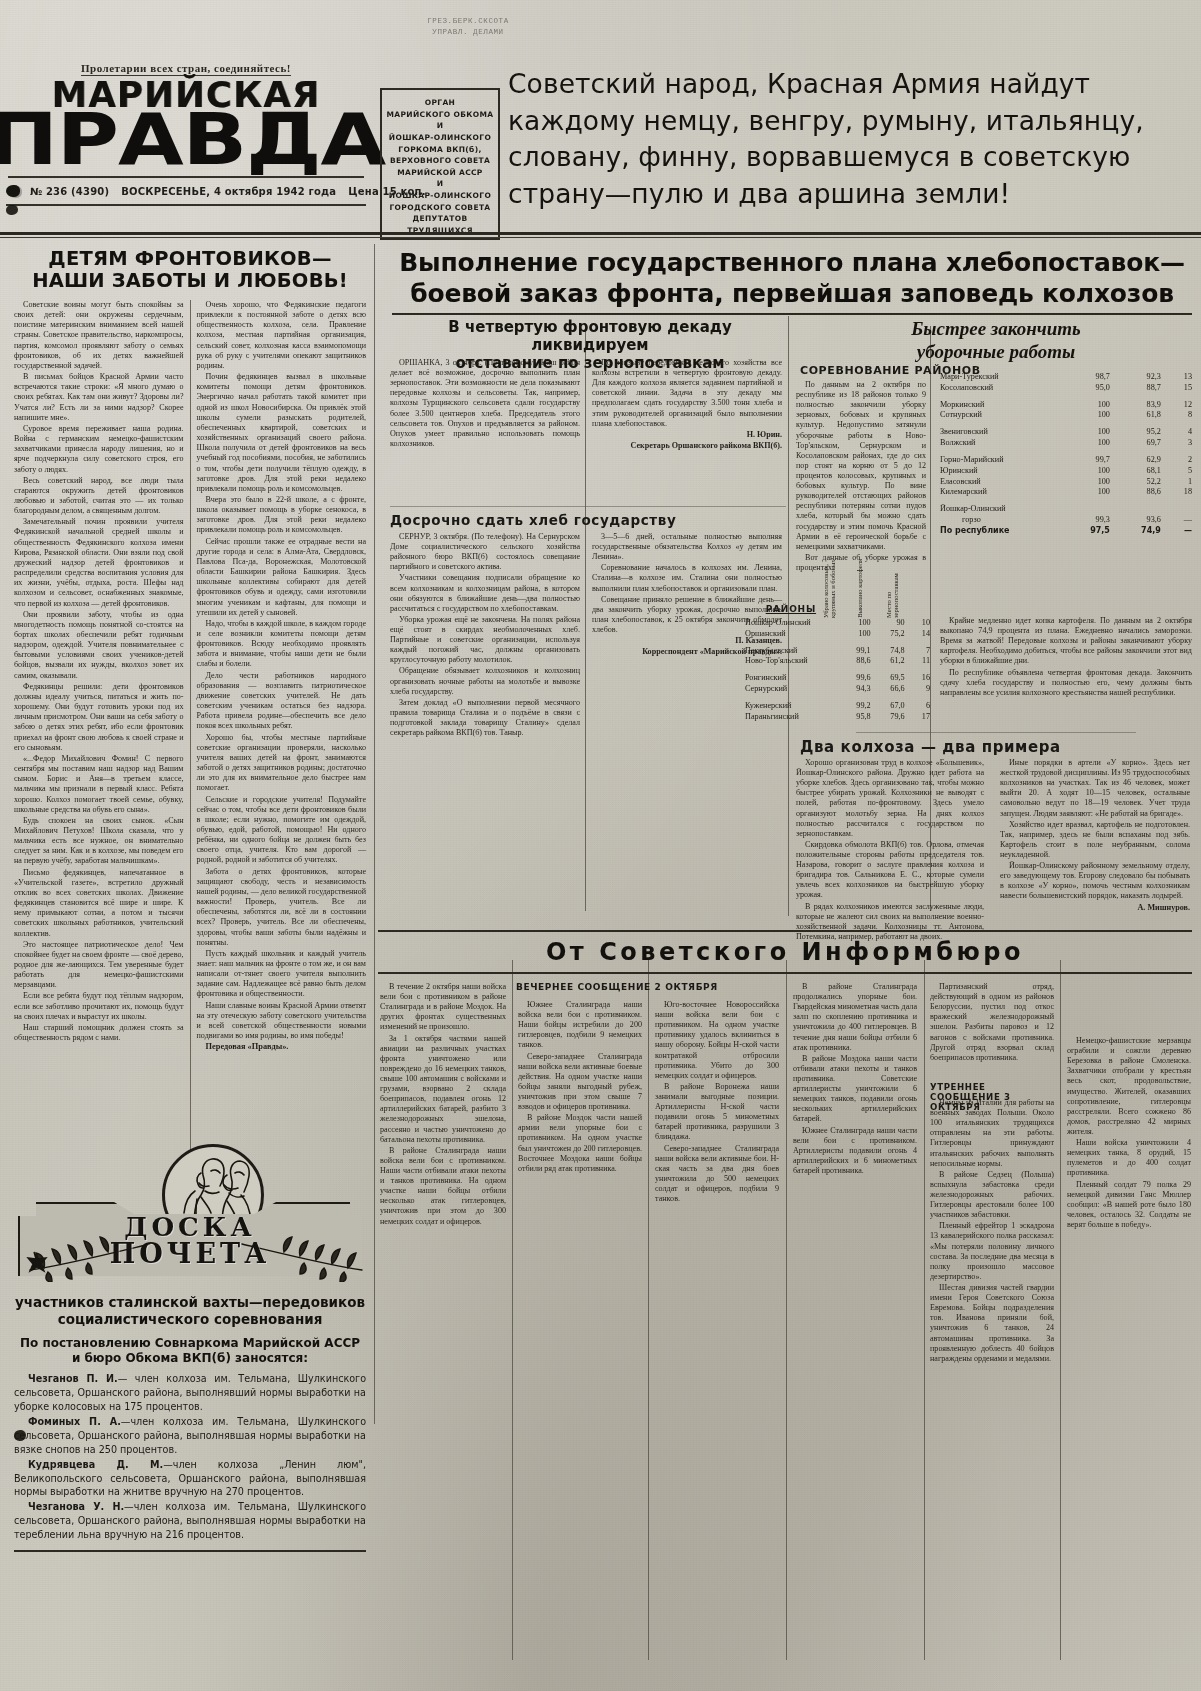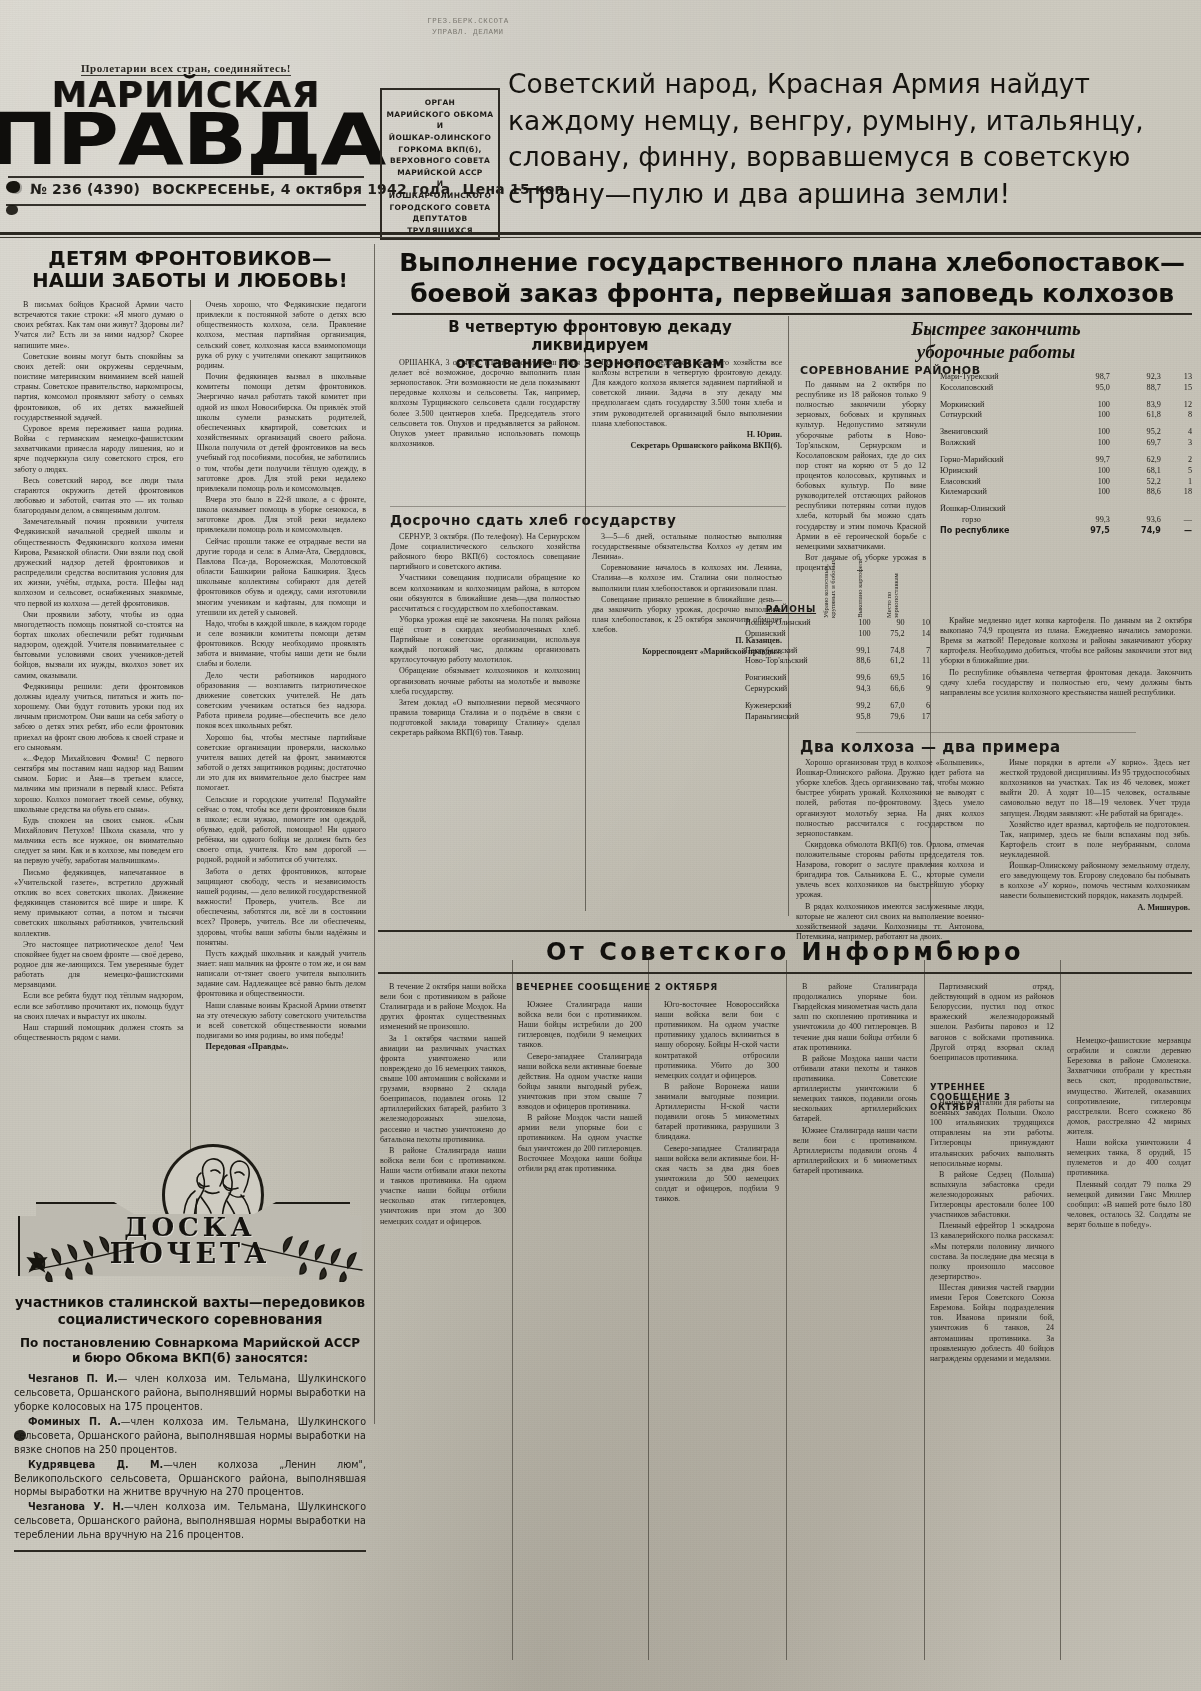--- a/index.html
+++ b/index.html
@@ -55,22 +55,22 @@
   }
   .title2{
     font-family:"DejaVu Sans", sans-serif;
     font-weight:bold;font-size:72px;letter-spacing:-1px;
     text-align:center;line-height:.82;margin-top:-2px;
     color:#0f0e0c;
     transform:scaleX(1.18);
   }
   .mastrule{border-top:2px solid #34312b;margin:7px 8px 0 8px;}
   .issuebar{
-    display:flex;height:20px;margin:3px 6px 0 6px;
-    font-family:"DejaVu Sans", sans-serif;font-size:14px;font-weight:bold;
+    display:flex;align-items:center;height:20px;margin:3px 6px 0 6px;
+    font-family:"DejaVu Sans", sans-serif;font-size:10px;font-weight:bold;
     color:#201e1a;letter-spacing:.2px;
   }
   .issuebar .seg{padding:0 6px;white-space:nowrap;}
   .issuebar .div{width:1px;height:14px;background:#3a372f;}
   .blob{
     width:14px;height:12px;border-radius:50% 40% 45% 50%;
     background:#17150f;display:inline-block;margin-right:4px;flex:none;
     box-shadow:2px 1px 0 rgba(0,0,0,.25);
   }
   .mastbot{border-top:2px solid #34312b;margin:3px 6px 0 6px;}
@@ -285,22 +285,22 @@
   <div class="vrule" style="left:924px;top:960px;height:700px;"></div>
   <div class="vrule" style="left:1060px;top:960px;height:700px;"></div>
   <div class="vrule" style="left:585px;top:326px;height:585px;"></div>
   <div class="vrule" style="left:930px;top:326px;height:585px;"></div>
 
   <div class="lead-hd">
     <div>ДЕТЯМ ФРОНТОВИКОВ—</div>
     <div>НАШИ ЗАБОТЫ И ЛЮБОВЬ!</div>
   </div>
   <div class="lead-body" id="editorial-body">
+      <p>Советские воины могут быть спокойны за своих детей: они окружены сердечным, поистине материнским вниманием всей нашей страны. Советское правительство, наркомпросы, партия, комсомол проявляют заботу о семьях фронтовиков, об их детях важнейшей государственной задачей.</p>
       <p>В письмах бойцов Красной Армии часто встречаются такие строки: «Я много думаю о своих ребятах. Как там они живут? Здоровы ли? Учатся ли? Есть ли за ними надзор? Скорее напишите мне».</p>
-      <p>Советские воины могут быть спокойны за своих детей: они окружены сердечным, поистине материнским вниманием всей нашей страны. Советское правительство, наркомпросы, партия, комсомол проявляют заботу о семьях фронтовиков, об их детях важнейшей государственной задачей.</p>
       <p>Суровое время переживает наша родина. Война с германским немецко-фашистским захватчиками принесла народу лишения, но и ярче подчеркнула силу советского строя, его заботу о людях.</p>
       <p>Весь советский народ, все люди тыла стараются окружить детей фронтовиков любовью и заботой, считая это — их только благородным делом, а священным долгом.</p>
       <p>Замечательный почин проявили учителя Федякинской начальной средней школы и общественность Федякинского колхоза имени Кирова, Рязанской области. Они взяли под свой дружеский надзор детей фронтовиков и распределили средства воспитания условия для их жизни, учёбы, отдыха, роста. Шефы над колхозом и сельсовет, оснабженных знакомые, что первой из колхоза — детей фронтовиков.</p>
       <p>Они проявили заботу, чтобы из одна многодетность помощь понятной со-стоятся на бортах школах обеспечили ребят годичным надзором, одеждой. Учителя повнимательнее с бытовыми условиями своих учеников-детей бойцов, вызвали их нужды, вколхоз зовет их самим, оказывали.</p>
       <p>Федякинцы решили: дети фронтовиков должны идеалу учиться, питаться и жить по-хорошему. Они будут готовить уроки под их личным присмотром. Они ваши на себя заботу о забою о детях этих ребят, ибо если фронтовик приехал на фронт свою любовь к своей стране и его сыновьям.</p>
       <p>«...Федор Михайлович Фомин! С первого сентября мы поставим наш надзор над Вашим сыном. Борис и Аня—в третьем классе, мальчика мы признали в первый класс. Ребята хорошо. Колхоз помогает твоей семье, обувку, школьные средства на обувь его сына».</p>
       <p>Будь спокоен на своих сынок. «Сын Михайлович Петухов! Школа сказала, что у мальчика есть все нужное, он внимательно следует за ним. Как и в колхозе, мы поведем его на первую учёбу, заработан мальчишкам».</p>
       <p>Письмо федякинцев, напечатанное в «Учительской газете», встретило дружный отклик во всех советских школах. Движение федякинцев становится всё шире и шире. К нему примыкают сотни, а потом и тысячи советских школьных работников, учительский коллектив.</p>
       <p>Это настоящее патриотическое дело! Чем спокойнее будет на своем фронте — своё дерево, родное для же-лающихся. Тем уверенные будет работать для немецко-фашистскими мерзавцами.</p>
       <p>Если все ребята будут под тёплым надзором, если все заботливо прочитают их, помощь будут на своих плечах и вырастут их школы.</p>

